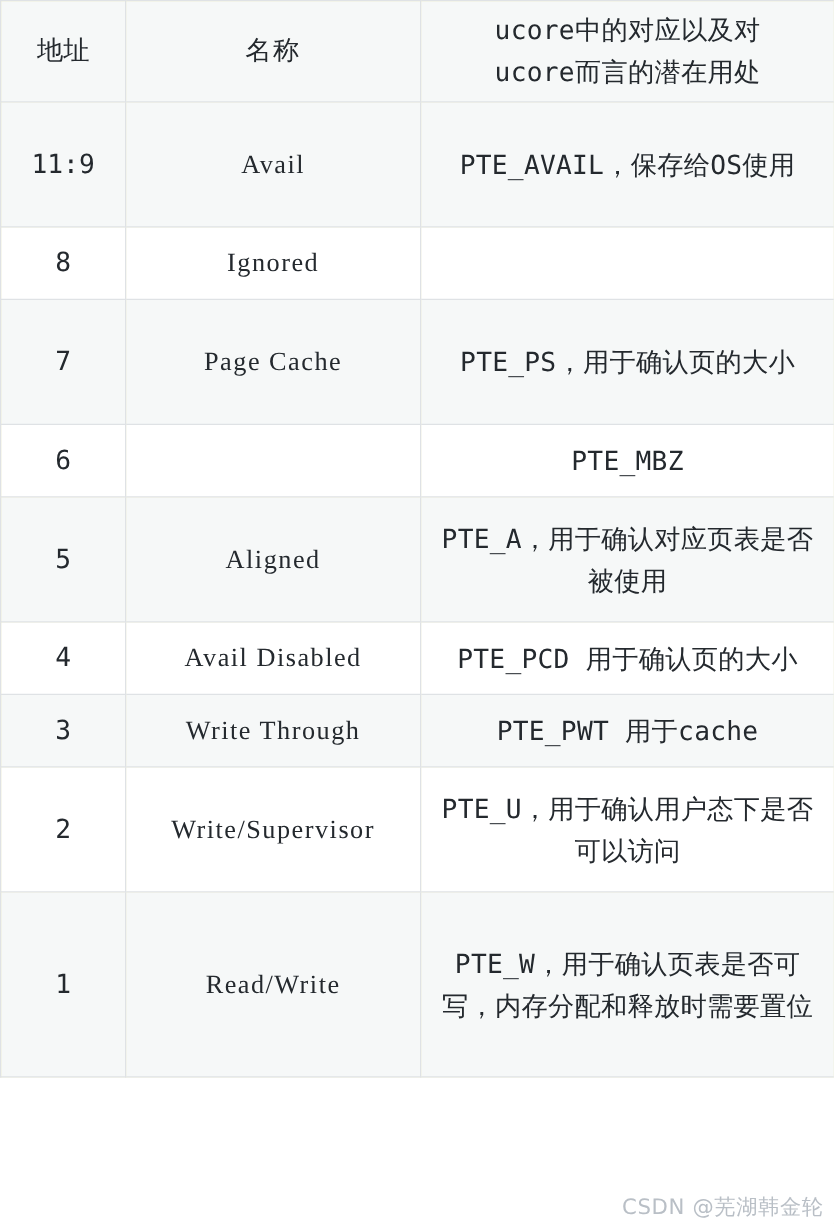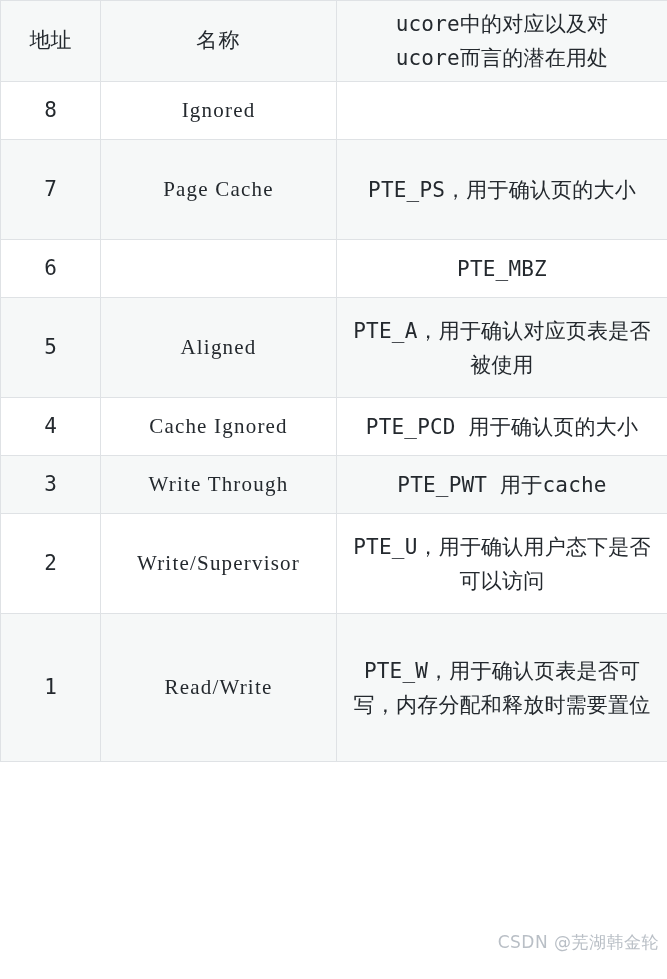--- a/index.html
+++ b/index.html
@@ -87,21 +87,21 @@
     letter-spacing: 0.2px;
   }
   tr.r-two td { height: 100px; }
   tr.r-one td { height: 58px;  }
   tr.r-tall td{ height: 148px; }
 
   
   .watermark {
     position: absolute;
     right: 8px;
-    bottom: 25px;
+    bottom: 2px;
     font-family: "DejaVu Sans", sans-serif;
     font-size: 17px;
     color: #b9bfc6;
     letter-spacing: 0.5px;
     white-space: nowrap;
     pointer-events: none;
     user-select: none;
   }
 </style>
 </head>
@@ -123,20 +123,25 @@
         <th class="hdr-cell cell-usage">
           <span>ucore中的对应以及对</span><br>
           <span>ucore而言的潜在用处</span>
         </th>
       </tr>
     </thead>
 
     <tbody>
 
 
+      <tr class="shade r-two">
+        <td class="cell-addr">11:9</td>
+        <td class="cell-name">Avail</td>
+        <td class="cell-usage">PTE_AVAIL，保存给OS使用</td>
+      </tr>
 
       <tr class="plain r-one">
         <td class="cell-addr">8</td>
         <td class="cell-name">Ignored</td>
         <td class="cell-usage"></td>
       </tr>
 
       <tr class="shade r-two">
         <td class="cell-addr">7</td>
         <td class="cell-name">Page Cache</td>
@@ -150,21 +155,21 @@
       </tr>
 
       <tr class="shade r-two">
         <td class="cell-addr">5</td>
         <td class="cell-name">Aligned</td>
         <td class="cell-usage">PTE_A，用于确认对应页表是否被使用</td>
       </tr>
 
       <tr class="plain r-one">
         <td class="cell-addr">4</td>
-        <td class="cell-name">Cache Ignored</td>
+        <td class="cell-name">Avail Disabled</td>
         <td class="cell-usage">PTE_PCD 用于确认页的大小</td>
       </tr>
 
       <tr class="shade r-one">
         <td class="cell-addr">3</td>
         <td class="cell-name">Write Through</td>
         <td class="cell-usage">PTE_PWT 用于cache</td>
       </tr>
 
       <tr class="plain r-two">

